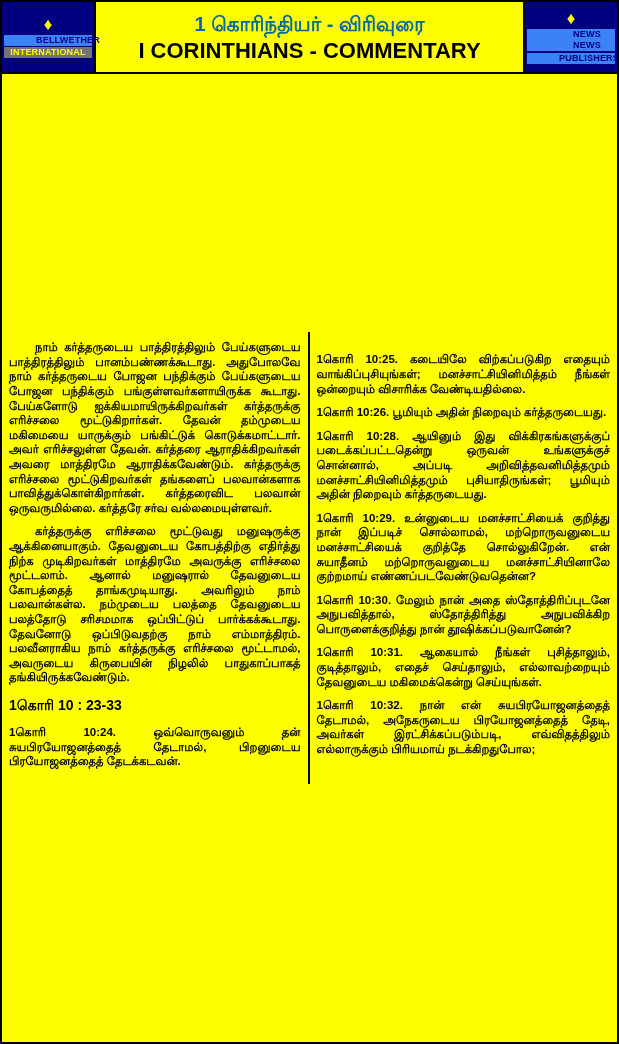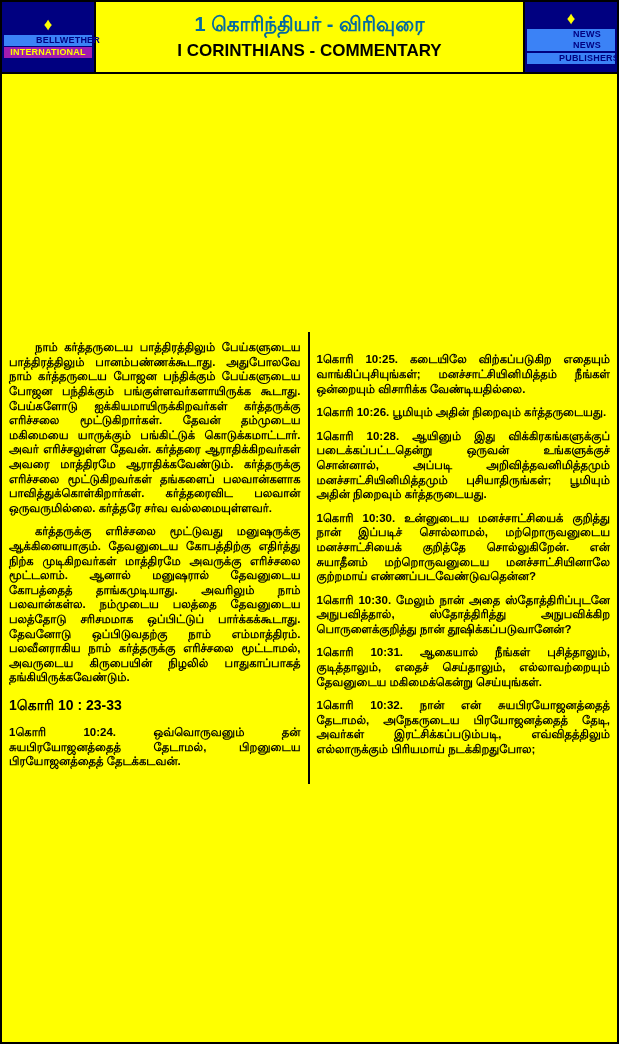--- a/index.html
+++ b/index.html
@@ -38,21 +38,21 @@
   }
   .logo-box.right { border-right: none; border-left: 2px solid #000000; }
   .logo-line {
     color: #ffff00;
     font-size: 9px;
     font-weight: bold;
     letter-spacing: .2px;
     text-align: center;
     line-height: 11px;
     width: 100%;
-    background: #a21caf;
+    background: #737373;
   }
   .logo-line.band {
     background: #3b82f6;
     color: #000080;
     border-top: 1px solid #000080;
     border-bottom: 1px solid #000080;
     padding-left: 32px;
   }
   .logo-mark {
     color: #ffff00;
@@ -70,21 +70,21 @@
   }
   .title-ta {
     font-size: 20px;
     font-weight: bold;
     color: #0369a1;
     text-align: center;
     line-height: 24px;
     white-space: nowrap;
   }
   .title-en {
-    font-size: 17px;
+    font-size: 22px;
     font-weight: bold;
     color: #000000;
     text-align: left;
     line-height: 23px;
     margin-top: 3px;
     white-space: nowrap;
   }
   
   .columns {
     display: flex;
@@ -153,21 +153,21 @@
       <p class="indent">நாம் கர்த்தருடைய பாத்திரத்திலும் பேய்களுடைய பாத்திரத்திலும் பானம்பண்ணக்கூடாது. அதுபோலவே நாம் கர்த்தருடைய போஜன பந்திக்கும் பேய்களுடைய போஜன பந்திக்கும் பங்குள்ளவர்களாயிருக்க கூடாது. பேய்களோடு ஐக்கியமாயிருக்கிறவர்கள் கர்த்தருக்கு எரிச்சலை மூட்டுகிறார்கள். தேவன் தம்முடைய மகிமையை யாருக்கும் பங்கிட்டுக் கொடுக்கமாட்டார். அவர் எரிச்சலுள்ள தேவன். கர்த்தரை ஆராதிக்கிறவர்கள் அவரை மாத்திரமே ஆராதிக்கவேண்டும். கர்த்தருக்கு எரிச்சலை மூட்டுகிறவர்கள் தங்களைப் பலவான்களாக பாவித்துக்கொள்கிறார்கள். கர்த்தரைவிட பலவான் ஒருவருமில்லை. கர்த்தரே சர்வ வல்லமையுள்ளவர்.</p>
       <p class="indent">கர்த்தருக்கு எரிச்சலை மூட்டுவது மனுஷருக்கு ஆக்கினையாகும். தேவனுடைய கோபத்திற்கு எதிர்த்து நிற்க முடிகிறவர்கள் மாத்திரமே அவருக்கு எரிச்சலை மூட்டலாம். ஆனால் மனுஷரால் தேவனுடைய கோபத்தைத் தாங்கமுடியாது. அவரிலும் நாம் பலவான்கள்ல. நம்முடைய பலத்தை தேவனுடைய பலத்தோடு சரிசமமாக ஒப்பிட்டுப் பார்க்கக்கூடாது. தேவனோடு ஒப்பிடுவதற்கு நாம் எம்மாத்திரம். பலவீனராகிய நாம் கர்த்தருக்கு எரிச்சலை மூட்டாமல், அவருடைய கிருபையின் நிழலில் பாதுகாப்பாகத் தங்கியிருக்கவேண்டும்.</p>
       <div class="ref">1கொரி 10 : 23-33</div>
       <p>1கொரி 10:24. ஒவ்வொருவனும் தன் சுயபிரயோஜனத்தைத் தேடாமல், பிறனுடைய பிரயோஜனத்தைத் தேடக்கடவன்.</p>
     </div>
 
     <div class="col right">
       <p>1கொரி 10:25. கடையிலே விற்கப்படுகிற எதையும் வாங்கிப்புசியுங்கள்; மனச்சாட்சியினிமித்தம் நீங்கள் ஒன்றையும் விசாரிக்க வேண்டியதில்லை.</p>
       <p>1கொரி 10:26. பூமியும் அதின் நிறைவும் கர்த்தருடையது.</p>
       <p>1கொரி 10:28. ஆயினும் இது விக்கிரகங்களுக்குப் படைக்கப்பட்டதென்று ஒருவன் உங்களுக்குச் சொன்னால், அப்படி அறிவித்தவனிமித்தமும் மனச்சாட்சியினிமித்தமும் புசியாதிருங்கள்; பூமியும் அதின் நிறைவும் கர்த்தருடையது.</p>
-      <p>1கொரி 10:30. உன்னுடைய மனச்சாட்சியைக் குறித்து நான் இப்படிச் சொல்லாமல், மற்றொருவனுடைய மனச்சாட்சியைக் குறித்தே சொல்லுகிறேன். என் சுயாதீனம் மற்றொருவனுடைய மனச்சாட்சியினாலே குற்றமாய் எண்ணப்படவேண்டுவதென்ன?</p>
+      <p>1கொரி 10:29. உன்னுடைய மனச்சாட்சியைக் குறித்து நான் இப்படிச் சொல்லாமல், மற்றொருவனுடைய மனச்சாட்சியைக் குறித்தே சொல்லுகிறேன். என் சுயாதீனம் மற்றொருவனுடைய மனச்சாட்சியினாலே குற்றமாய் எண்ணப்படவேண்டுவதென்ன?</p>
       <p>1கொரி 10:30. மேலும் நான் அதை ஸ்தோத்திரிப்புடனே அநுபவித்தால், ஸ்தோத்திரித்து அநுபவிக்கிற பொருளைக்குறித்து நான் தூஷிக்கப்படுவானேன்?</p>
       <p>1கொரி 10:31. ஆகையால் நீங்கள் புசித்தாலும், குடித்தாலும், எதைச் செய்தாலும், எல்லாவற்றையும் தேவனுடைய மகிமைக்கென்று செய்யுங்கள்.</p>
       <p>1கொரி 10:32. நான் என் சுயபிரயோஜனத்தைத் தேடாமல், அநேகருடைய பிரயோஜனத்தைத் தேடி, அவர்கள் இரட்சிக்கப்படும்படி, எவ்விதத்திலும் எல்லாருக்கும் பிரியமாய் நடக்கிறதுபோல;</p>
     </div>
 
   </div>
 
 </div>
 
 </body></html>

